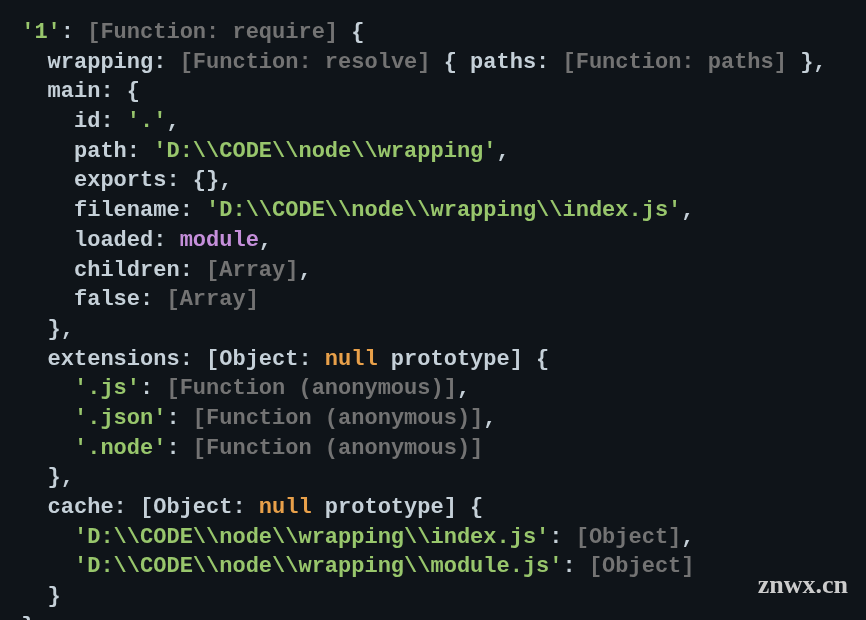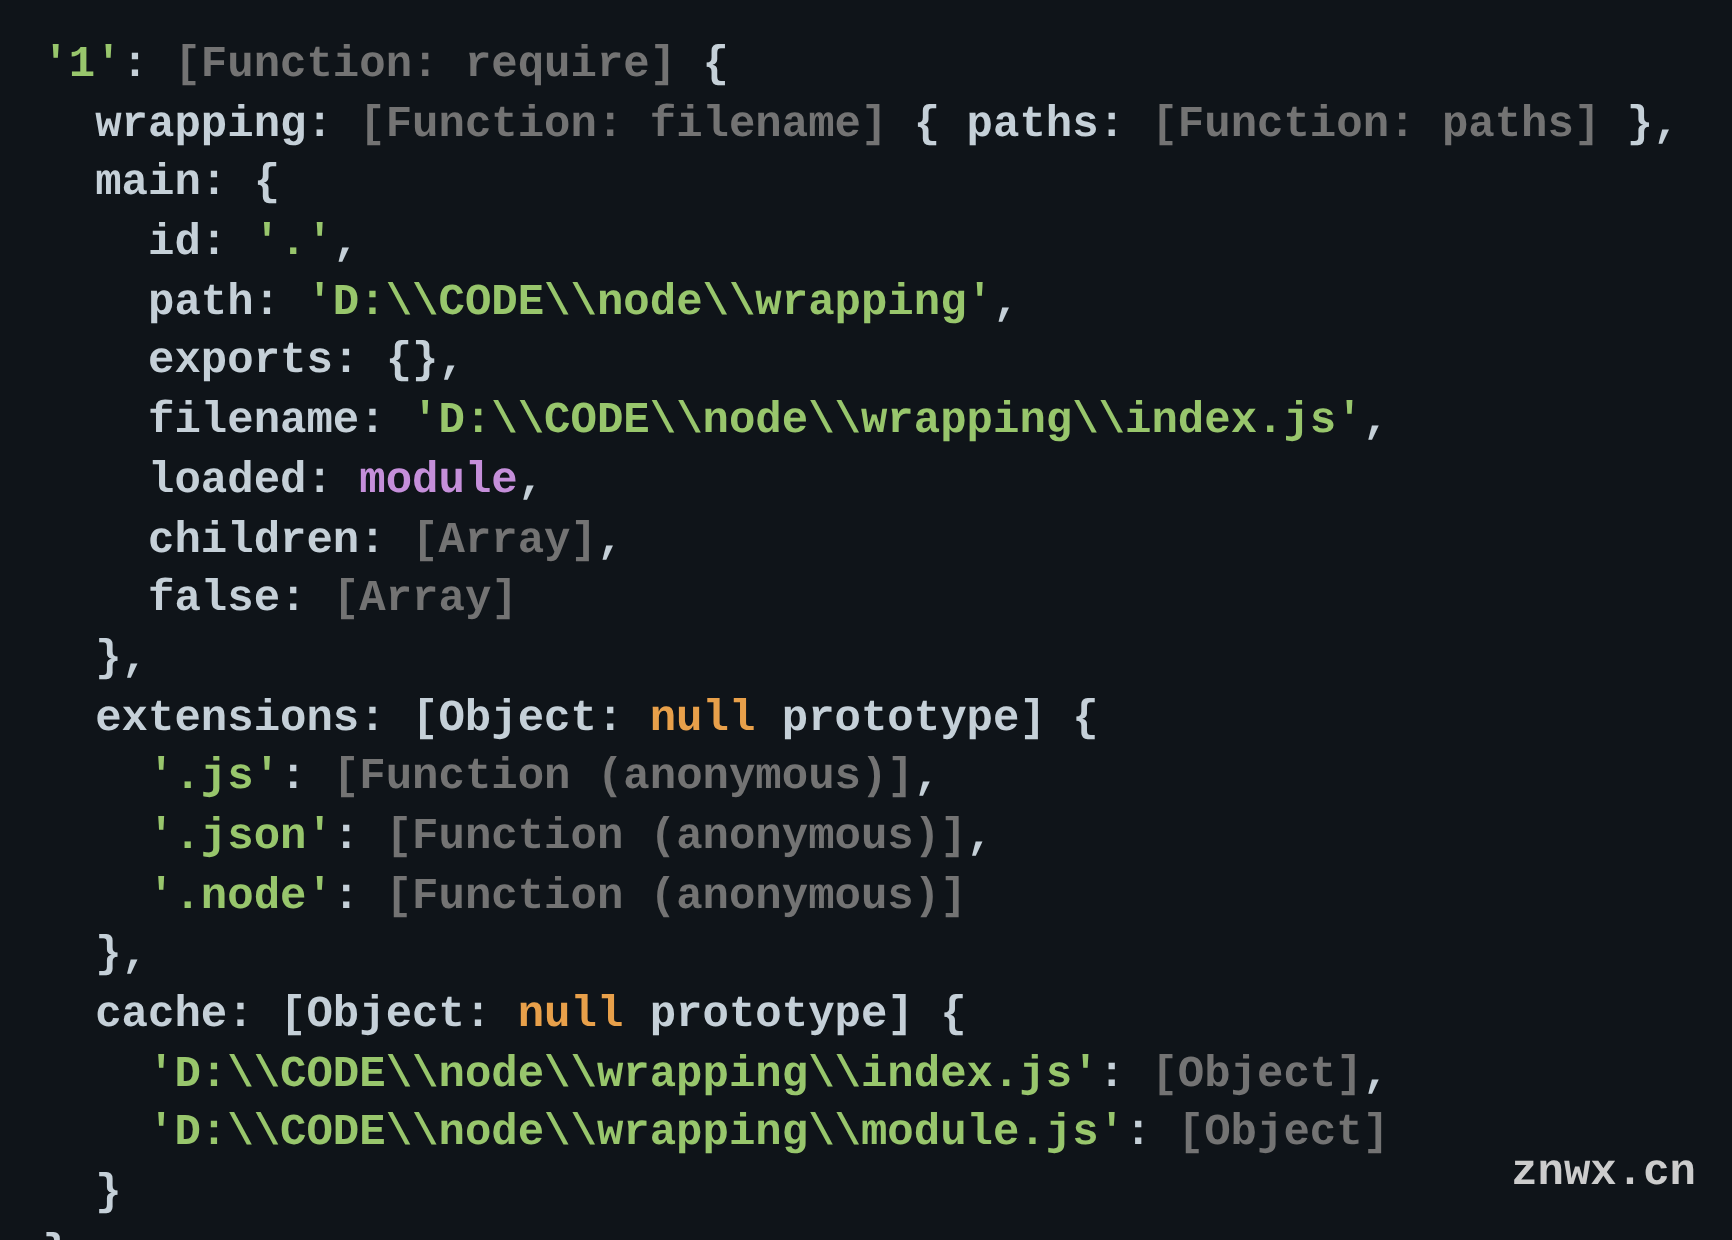--- a/index.html
+++ b/index.html
@@ -19,35 +19,35 @@
   .line { white-space: pre; }
   .base { color: #c5d0d8; }
   .string { color: #98c66c; }
   .cyan { color: #737373; }
   .purple { color: #c58fda; }
   .orange { color: #e8a04a; }
   .watermark {
     position: absolute;
     right: 18px;
     bottom: 18px;
-    font-family: Liberation Mono, monospace;
-    font-size: 22px;
+    font-family: Liberation Serif, serif;
+    font-size: 26px;
     font-weight: bold;
     color: #cccccc;
   }
   .code-container { padding-top: 4px; }
   .half-line { height: 14px; overflow: hidden; }
 </style>
 </head>
 <body>
 
 <div class="code-container">
   <div class="line half-line"></div>
   <div class="line"><span class="base"> </span><span class="string">'1'</span><span class="base">: </span><span class="cyan">[Function: require]</span><span class="base"> {</span></div>
-  <div class="line"><span class="base">   wrapping: </span><span class="cyan">[Function: filename]</span><span class="base"> { paths: </span><span class="cyan">[Function: paths]</span><span class="base"> },</span></div>
+  <div class="line"><span class="base">   wrapping: </span><span class="cyan">[Function: resolve]</span><span class="base"> { paths: </span><span class="cyan">[Function: paths]</span><span class="base"> },</span></div>
   <div class="line"><span class="base">   main: {</span></div>
   <div class="line"><span class="base">     id: </span><span class="string">'.'</span><span class="base">,</span></div>
   <div class="line"><span class="base">     path: </span><span class="string">'D:\\CODE\\node\\wrapping'</span><span class="base">,</span></div>
   <div class="line"><span class="base">     exports: {},</span></div>
   <div class="line"><span class="base">     filename: </span><span class="string">'D:\\CODE\\node\\wrapping\\index.js'</span><span class="base">,</span></div>
   <div class="line"><span class="base">     loaded: </span><span class="purple">module</span><span class="base">,</span></div>
   <div class="line"><span class="base">     children: </span><span class="cyan">[Array]</span><span class="base">,</span></div>
   <div class="line"><span class="base">     false: </span><span class="cyan">[Array]</span></div>
   <div class="line"><span class="base">   },</span></div>
   <div class="line"><span class="base">   extensions: [Object: </span><span class="orange">null</span><span class="base"> prototype] {</span></div>

